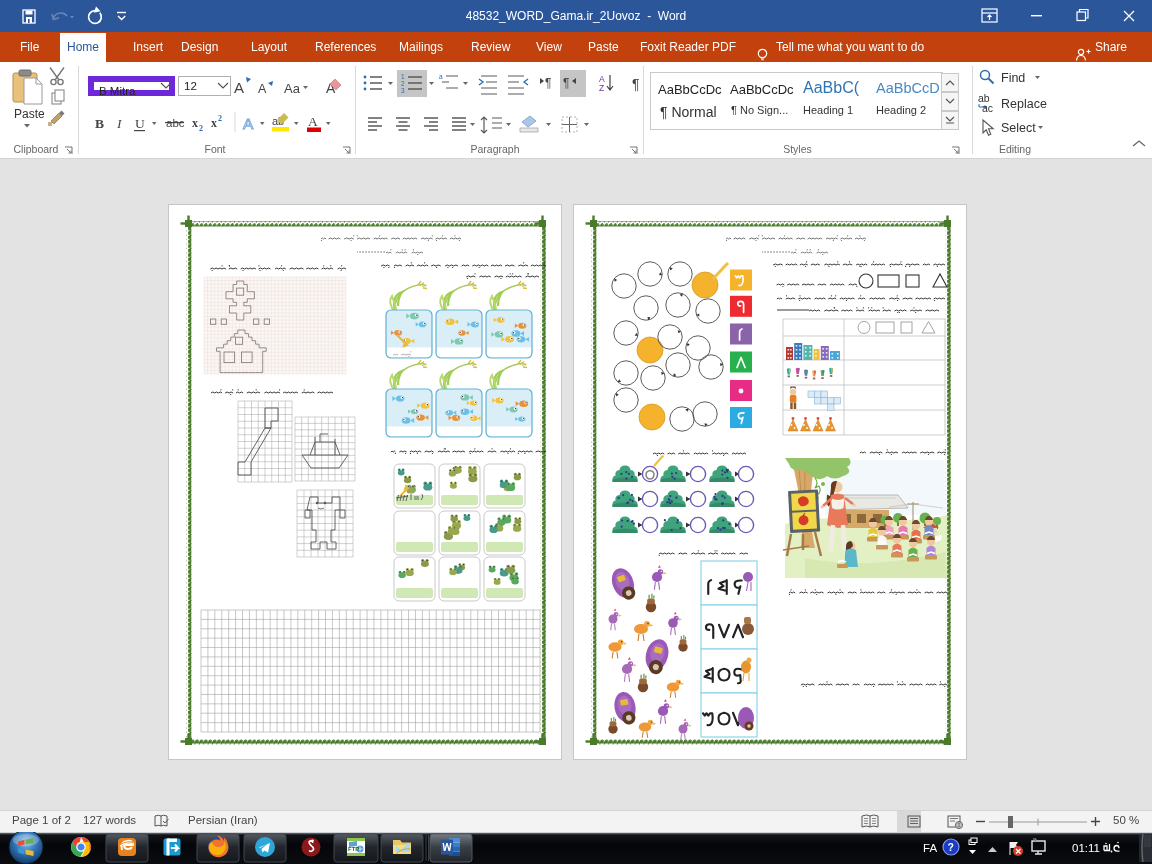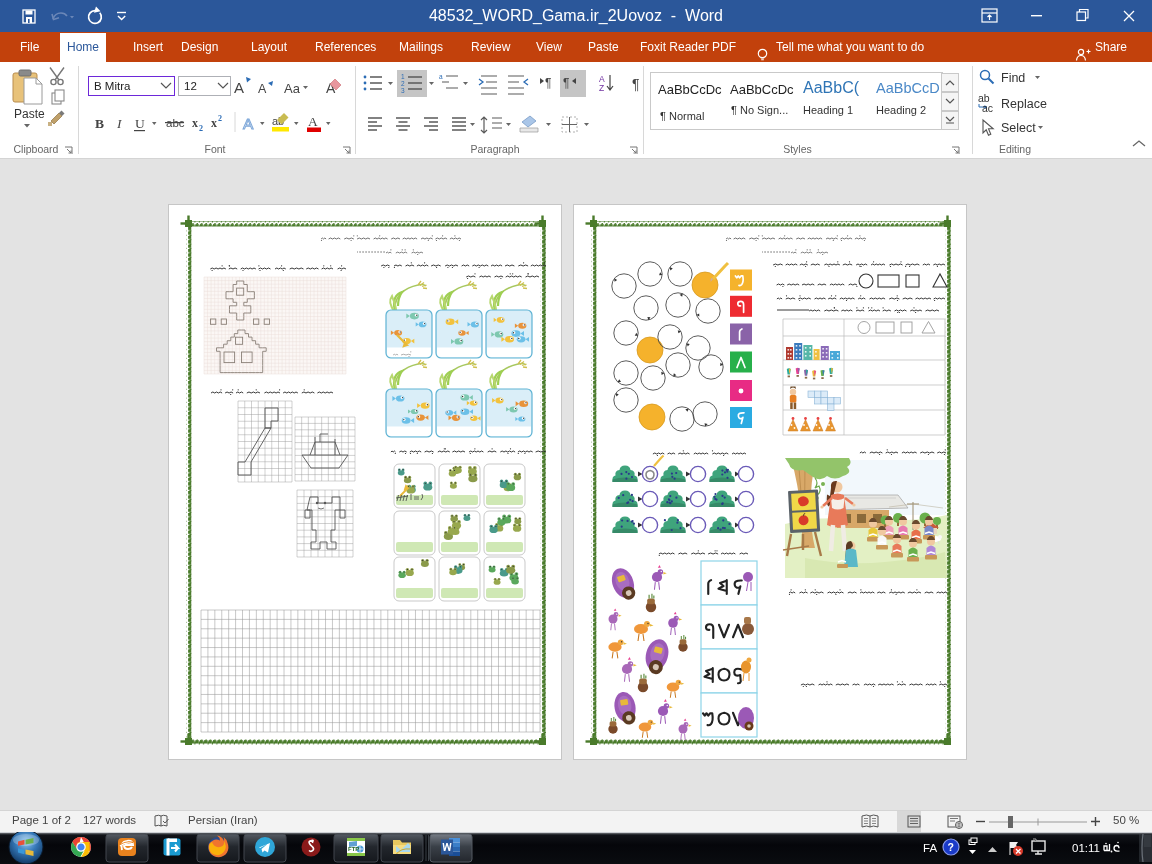--- a/index.html
+++ b/index.html
@@ -1,21 +1,21 @@
 <!DOCTYPE html>
 <html><head>
 <meta charset="utf-8">
 <style>
 * { margin:0; padding:0; box-sizing:border-box; }
 html,body { width:1152px; height:864px; overflow:hidden; font-family:"Liberation Sans",sans-serif; }
 #app { position:relative; width:1152px; height:864px; background:#e3e3e3; }
 
 #titlebar { position:absolute; left:0; top:0; width:1152px; height:32px; background:#2b579a; color:#fff; }
 #qat { position:absolute; left:14px; top:0; height:32px; display:flex; align-items:center; gap:14px; }
-#title-text { position:absolute; left:0; right:0; top:0; height:32px; text-align:center; line-height:32px; font-size:16px; color:#fff; }
+#title-text { position:absolute; left:0; right:0; top:0; height:32px; text-align:center; line-height:32px; font-size:12px; color:#fff; }
 #signin { position:absolute; left:900px; top:5px; width:58px; height:20px; background:#fff; color:#2b579a; font-size:12px; text-align:center; line-height:20px;margin-top:48px; }
 
 #tabrow { position:absolute; left:0; top:32px; width:1152px; height:30px; background:#c2410c; color:#fff; font-size:12px; }
 .tab { position:absolute; top:0; height:30px; line-height:30px; }
 #tab-home { position:absolute; left:60px; top:1px; width:46px; height:29px; background:#fff; color:#2b579a; text-align:center; line-height:29px; }
 
 #ribbon { position:absolute; left:0; top:62px; width:1152px; height:97px; background:#fff; border-bottom:1px solid #d4d4d4; }
 .grouplabel { position:absolute; bottom:3px; font-size:10.5px; color:#666; text-align:center; }
 .gsep { position:absolute; top:4px; bottom:4px; width:1px; background:#d8d8d8; }
 
@@ -140,21 +140,21 @@
         <rect x="52" y="31" width="9" height="11"></rect>
         <rect x="55" y="28" width="9" height="11" fill="#fff"></rect>
       </g>
       <g>
         <path d="M51 59 l8 -8 3 3 -8 8 z" fill="#bfa06a" stroke="#9b7f4e" stroke-width="0.8"></path>
         <path d="M59 51 l2.5 -2.5 3 3 -2.5 2.5 z" fill="#7a7a7a"></path>
         <rect x="48" y="60" width="4" height="4" fill="#c9b183"></rect>
       </g>
     </svg>
 
-    <div style="position:absolute;left:88px;top:14px;width:87px;height:20px;border:1px solid #6d28d9;font-size:11.5px;color:#222;line-height:19px;padding-left:5px;">B Mitra</div>
+    <div style="position:absolute;left:88px;top:14px;width:87px;height:20px;border:6px solid #6d28d9;font-size:11.5px;color:#222;line-height:19px;padding-left:5px;">B Mitra</div>
     <svg style="position:absolute;left:160px;top:20px;" width="12" height="9">
         <path d="M1 1 l5 5 5 -5" stroke="#555" stroke-width="1.2" fill="none"></path>
       </svg>
     <div style="position:absolute;left:178px;top:14px;width:53px;height:20px;border:1px solid #aeb0b6;font-size:11.5px;color:#222;line-height:19px;padding-left:5px;">12</div>
     <svg style="position:absolute;left:217px;top:20px;" width="12" height="9">
         <path d="M1 1 l5 5 5 -5" stroke="#555" stroke-width="1.2" fill="none"></path>
       </svg>
     <svg style="position:absolute;left:88px;top:0;" width="264" height="96" viewBox="0 0 264 96">
 
       <text x="146" y="31" font-size="15" fill="#444" font-family="Liberation Sans">A</text>
@@ -259,21 +259,21 @@
       </g>
       <g stroke="#b0b0b0" stroke-width="1">
         <rect x="202" y="47" width="15" height="15" fill="none" stroke-dasharray="2 2"></rect>
         <path d="M202 54.5 h15 M209.5 47 v15" stroke="#666"></path>
       </g>
       <path d="M224 53 l5 0 -2.5 3 z" fill="#666"></path>
     </svg>
 
     <div style="position:absolute;left:650px;top:10px;width:293px;height:58px;border:1px solid #c9c9c9;background:#fff;"></div>
     <div style="position:absolute;left:658px;top:20px;font-size:13px;color:#222;">AaBbCcDc</div>
-    <div style="position:absolute;left:660px;top:48px;font-size:11px;color:#333;">¶ Normal</div>
+    <div style="position:absolute;left:660px;top:42px;font-size:14px;color:#333;">¶ Normal</div>
     <div style="position:absolute;left:730px;top:20px;font-size:13px;color:#222;">AaBbCcDc</div>
     <div style="position:absolute;left:731px;top:42px;font-size:11px;color:#333;">¶ No Sign...</div>
     <div style="position:absolute;left:803px;top:17px;font-size:16px;color:#2e74b5;">AaBbC‌(</div>
     <div style="position:absolute;left:803px;top:42px;font-size:11px;color:#333;">Heading 1</div>
     <div style="position:absolute;left:876px;top:18px;font-size:14.5px;color:#4a88c7;">AaBbCcD</div>
     <div style="position:absolute;left:876px;top:42px;font-size:11px;color:#333;">Heading 2</div>
     <svg style="position:absolute;left:941px;top:11px;" width="20" height="57" viewBox="0 0 20 57">
       <rect x="0.5" y="0.5" width="17" height="18" fill="#f5f5f5" stroke="#c9c9c9"></rect>
       <rect x="0.5" y="19.5" width="17" height="18" fill="#f5f5f5" stroke="#c9c9c9"></rect>
       <rect x="0.5" y="38.5" width="17" height="18" fill="#f5f5f5" stroke="#c9c9c9"></rect>

